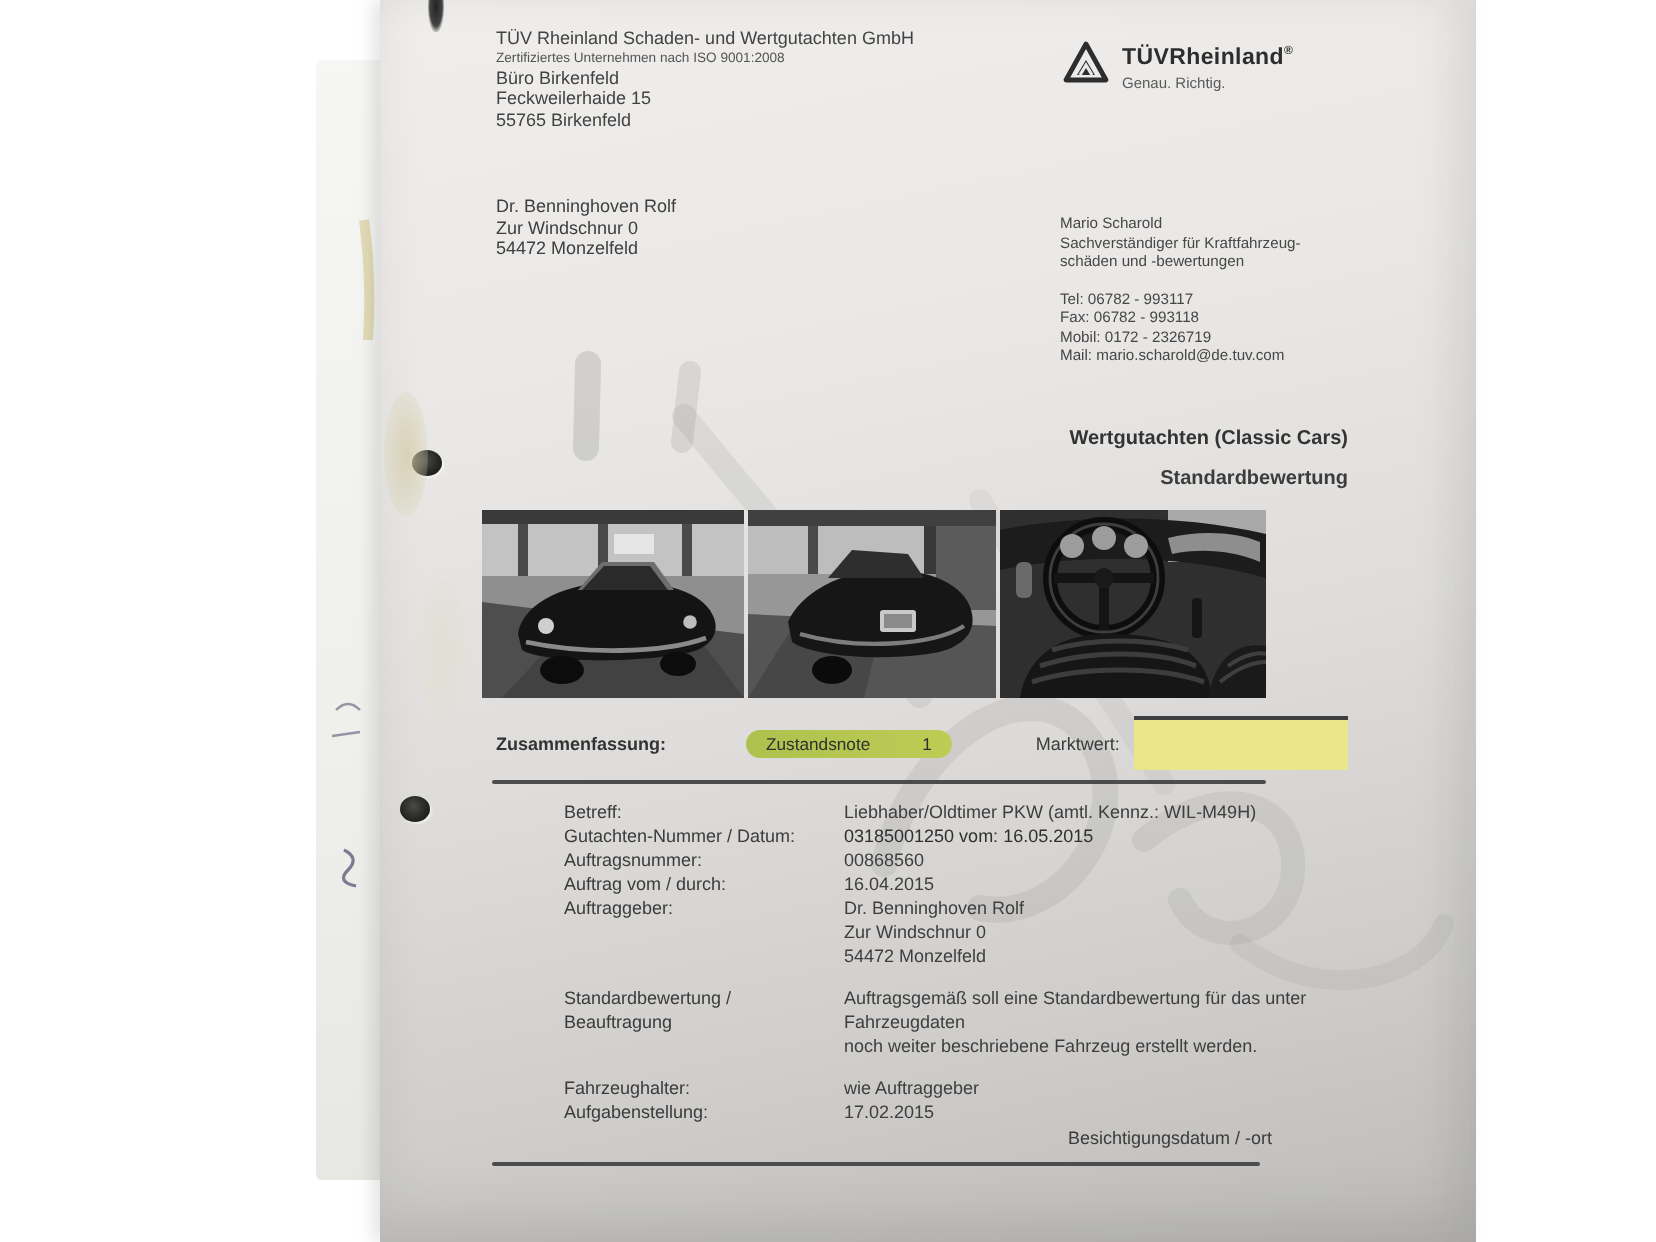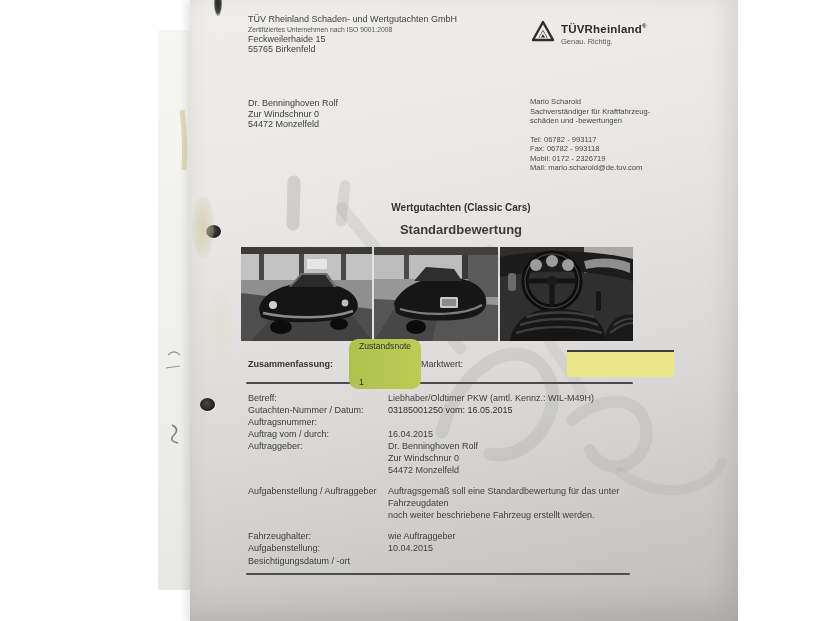--- a/index.html
+++ b/index.html
@@ -41,47 +41,47 @@
   .sender-block .cert { font-size:6.8px; line-height:9px; color:#555; }
   .logo { position:absolute; left:283px; top:6px; display:flex; align-items:flex-start; gap:6px; }
   .logo-text { line-height:12px; }
   .brand { font-size:11.5px; font-weight:bold; color:#2d2d2d; letter-spacing:0.2px; }
   .brand sup { font-size:6px; }
   .tagline { display:block; font-size:7.5px; color:#5a5a5a; margin-top:1px; }
 
   
   .addr-row { position:relative; height:92px; }
   .recipient-block { font-size:9px; line-height:10.5px; color:#3e3e3e; padding-top:2px; }
-  .contact-block { position:absolute; left:282px; top:1px; font-size:7.6px; line-height:9.5px; color:#474747; }
+  .contact-block { position:absolute; left:282px; top:11px; font-size:7.6px; line-height:9.5px; color:#474747; }
   .contact-block .gap { height:9px; }
 
   
-  .title-block { text-align:center; margin-top:14px; }
+  .title-block { text-align:right; margin-top:26px; }
   .doc-title { font-size:10px; font-weight:bold; color:#333; }
-  .doc-subtitle { font-size:13px; font-weight:bold; color:#3c3c3c; margin-top:9px; }
+  .doc-subtitle { font-size:10px; font-weight:bold; color:#3c3c3c; margin-top:9px; }
 
   
   .photos-row { display:flex; margin-top:10px; margin-left:-7px; width:390px; gap:2px; }
   .photo { height:94px; background:#888; overflow:hidden; flex:none; }
   .photo svg { display:block; }
 
   
   .summary-row { display:flex; align-items:center; margin-top:9px; height:27px; font-size:9px; }
   .sum-label { font-weight:bold; color:#333; }
-  .grade-pill { margin-left:16px; background:linear-gradient(90deg,#aec14e,#bccd55); border-radius:9px;
-                padding:2px 10px; display:flex; gap:26px; font-size:8.6px; color:#2f2f2f;flex-direction:column; }
-  .market-label { color:#3a3a3a; }
+  .grade-pill { margin-left:40px; background:linear-gradient(90deg,#aec14e,#bccd55); border-radius:9px;
+                padding:2px 10px; display:flex; gap:26px; font-size:8.6px; color:#2f2f2f; }
+  .market-label { margin-left:42px; color:#3a3a3a; }
   .market-box { margin-left:auto; width:107px; height:27px; background:#e9e78a; border-top:2px solid #3f3f3f; }
 
   .rule { height:2px; background:#4c4c4c; border-radius:2px; margin-top:5px; width:387px; margin-left:-2px; }
   .rule2 { margin-top:6px; width:384px; }
 
   
   .details { margin-top:8px; font-size:9px; color:#3e3e3e; }
-  .drow { display:flex; line-height:12px; }
+  .drow { display:flex; line-height:12px;justify-content:flex-end; }
   .dlabel { width:140px; flex:none; color:#3b3b3b; }
   .dvalue { white-space:pre-line; width:252px; }
   .bold .dvalue { font-weight:normal; color:#2f2f2f; }
   .gap-before { margin-top:9px; }
   .small-gap { margin-top:1px; }
 </style>
 </head>
 <body>
 
 <div class="stage">
@@ -113,20 +113,21 @@
         <path d="M300,250 C330,300 360,340 392,392" stroke-width="11" opacity="0.08"></path>
       </g>
     </svg>
 
     <div class="content">
 
       <div class="header-row">
         <div class="sender-block">
           <div>TÜV Rheinland Schaden- und Wertgutachten GmbH</div>
           <div class="cert">Zertifiziertes Unternehmen nach ISO 9001:2008</div>
+          <div>Büro Birkenfeld</div>
           <div>Feckweilerhaide 15</div>
           <div>55765 Birkenfeld</div>
         </div>
         <div class="logo">
           <svg width="24" height="23" viewBox="0 0 24 23">
             <path d="M12,2 L22,20 L2,20 Z" fill="none" stroke="#2d2d2d" stroke-width="2.4" stroke-linejoin="round"></path>
             <path d="M12,10 L16.5,17.5 L7.5,17.5 Z" fill="#2d2d2d"></path>
             <path d="M9,17.5 L12,12.5 L15,17.5" fill="none" stroke="#e9e8e6" stroke-width="1.6"></path>
           </svg>
           <div class="logo-text">
@@ -238,43 +239,44 @@
         <div class="drow">
           <span class="dlabel">Betreff:</span>
           <span class="dvalue">Liebhaber/Oldtimer PKW (amtl. Kennz.: WIL-M49H)</span>
         </div>
         <div class="drow bold">
           <span class="dlabel">Gutachten-Nummer / Datum:</span>
           <span class="dvalue">03185001250 vom: 16.05.2015</span>
         </div>
         <div class="drow">
           <span class="dlabel">Auftragsnummer:</span>
+          <span class="dvalue">00868560</span>
         </div>
         <div class="drow">
           <span class="dlabel">Auftrag vom / durch:</span>
           <span class="dvalue">16.04.2015</span>
         </div>
         <div class="drow">
           <span class="dlabel">Auftraggeber:</span>
           <span class="dvalue">Dr. Benninghoven Rolf
 Zur Windschnur 0
 54472 Monzelfeld</span>
         </div>
         <div class="drow gap-before">
-          <span class="dlabel">Aufgabenstellung / Auftraggeber</span>
+          <span class="dlabel">Standardbewertung / Beauftragung</span>
           <span class="dvalue">Auftragsgemäß soll eine Standardbewertung für das unter Fahrzeugdaten
 noch weiter beschriebene Fahrzeug erstellt werden.</span>
         </div>
         <div class="drow gap-before">
           <span class="dlabel">Fahrzeughalter:</span>
           <span class="dvalue">wie Auftraggeber</span>
         </div>
         <div class="drow">
           <span class="dlabel">Aufgabenstellung:</span>
-          <span class="dvalue">10.04.2015</span>
+          <span class="dvalue">17.02.2015</span>
         </div>
         <div class="drow small-gap">
           <span class="dlabel">Besichtigungsdatum / -ort</span>
         </div>
       </div>
 
       <div class="rule rule2"></div>
 
     </div>
   </div>

